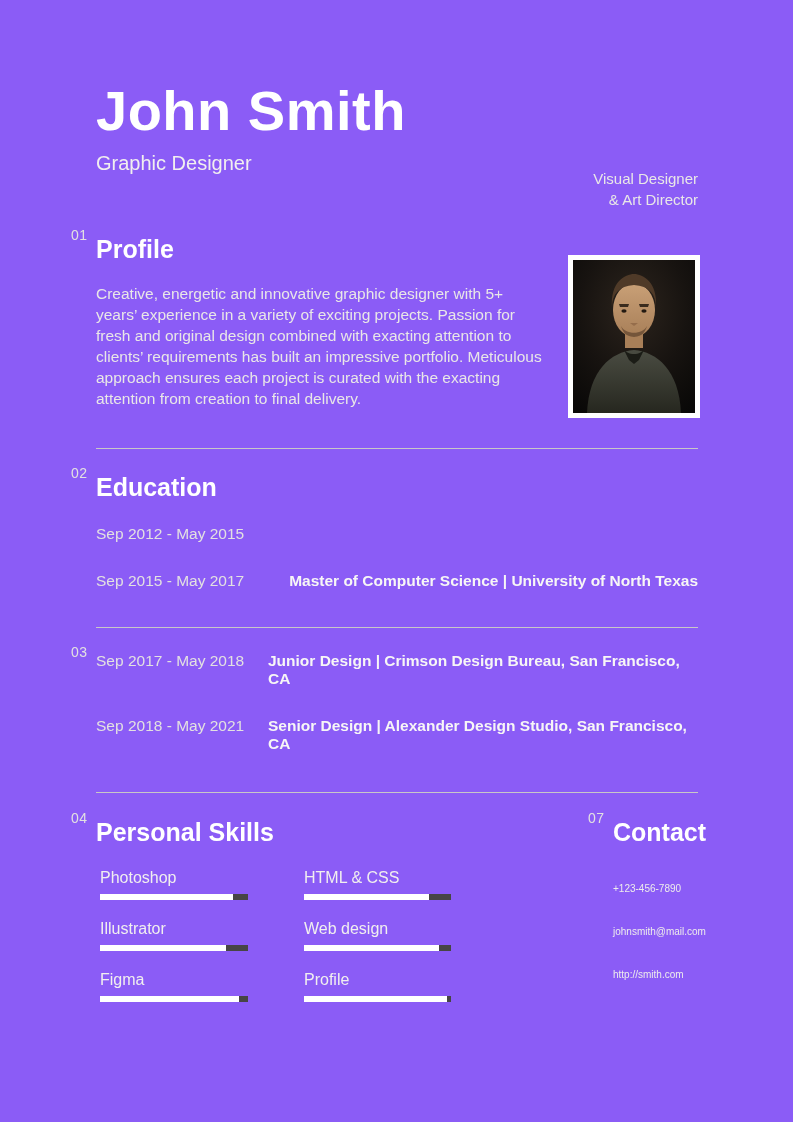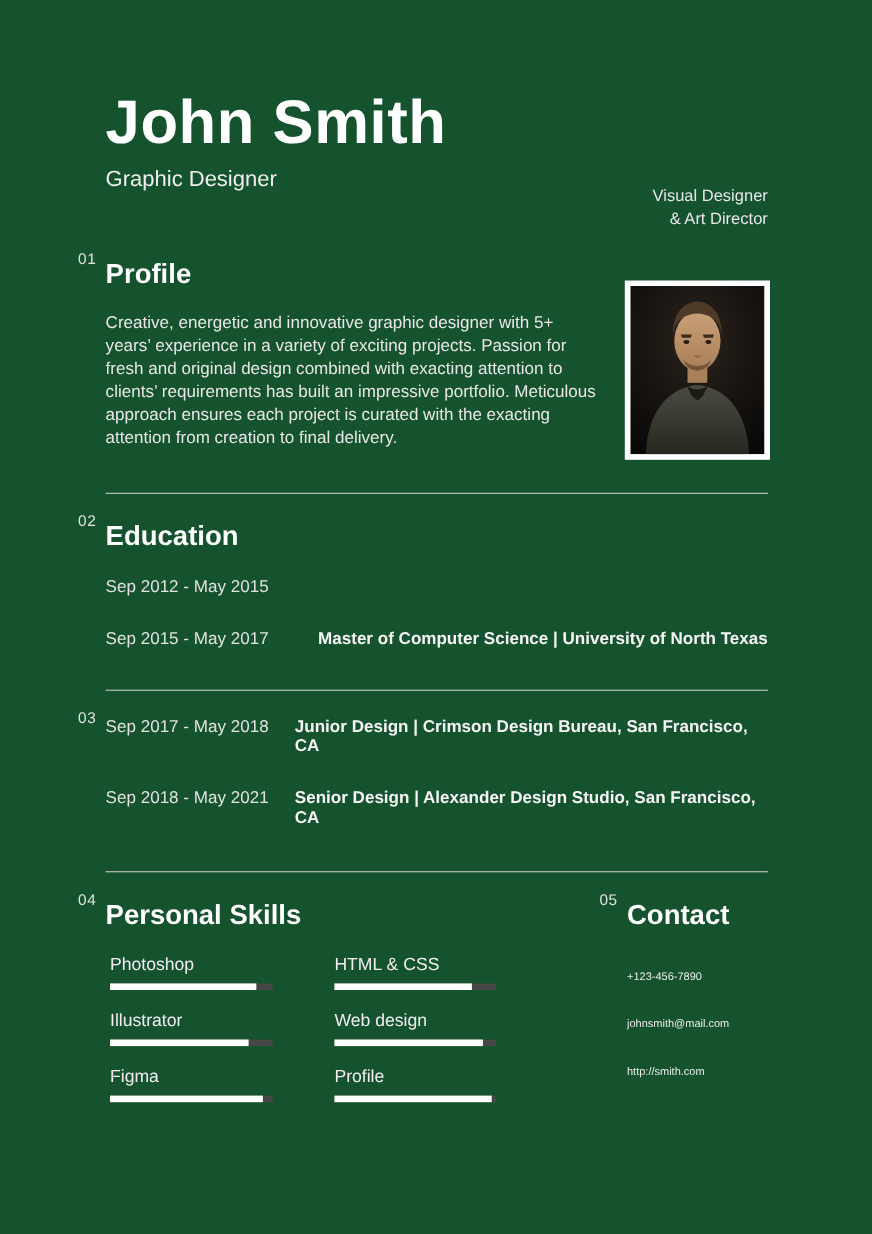--- a/index.html
+++ b/index.html
@@ -1,20 +1,20 @@
 <!DOCTYPE html>
 <html><head>
 <meta charset="utf-8">
 <style>
   * { margin:0; padding:0; box-sizing:border-box; }
   html,body { background:#161414; }
   .page {
     position:relative;
     width:793px; height:1122px;
-    background:#14532d;
+    background:#8b5cf6;
     font-family:"Liberation Sans", sans-serif;
     color:#eceaea;
     overflow:hidden;
   }
   .content { position:absolute; left:96px; top:0; width:602px; }
 
   
   .name {
     padding-top:82px;
     font-size:56px; font-weight:700; color:#ffffff;
@@ -56,21 +56,21 @@
   .div3 { margin-top:39px; }
 
   
   .list-sec { margin-top:24px; }
   .row { display:flex; margin-top:29px; font-size:15.5px;justify-content:space-between; }
   .row:first-of-type { margin-top:23px; }
   .row-dates { width:172px; flex:0 0 172px; color:#e3e1e1; font-weight:400; }
   .row-desc  { color:#f7f6f6; font-weight:700; }
 
   
-  .two-col { display:flex; margin-top:25px; }
+  .two-col { display:flex; margin-top:25px;gap:43px; }
   .skills-col { width:449px; flex:0 0 449px; }
   .contact-col { flex:1; }
 
   .skill-grid { display:grid; grid-template-columns:148px 147px; column-gap:56px; padding-left:4px; margin-top:22px; }
   .skill-item { margin-bottom:20px; }
   .skill-label { font-size:16px; color:#f1efef; margin-bottom:7px; }
   .skill-bar { position:relative; height:6px; background:#474545; width:100%; }
   .skill-fill { position:absolute; left:0; top:0; height:100%; background:#ffffff; }
 
   .contact-items { margin-top:36px; }
@@ -172,21 +172,21 @@
               <div class="skill-bar">
                   <span class="skill-fill" style="width: 97%;"></span>
                 </div>
             </div>
           </div>
         </div>
       </section>
 
       <section class="contact-col">
         <h2 class="sec-head" style="margin-left:25px;">
-          <span class="sec-num">05</span>
+          <span class="sec-num">07</span>
           <span>Contact</span>
         </h2>
         <div class="contact-items" style="margin-left:25px;">
           <div class="contact-item">+123-456-7890</div>
           <div class="contact-item">johnsmith@mail.com</div>
           <div class="contact-item">http://smith.com</div>
         </div>
       </section>
     </div>
 

